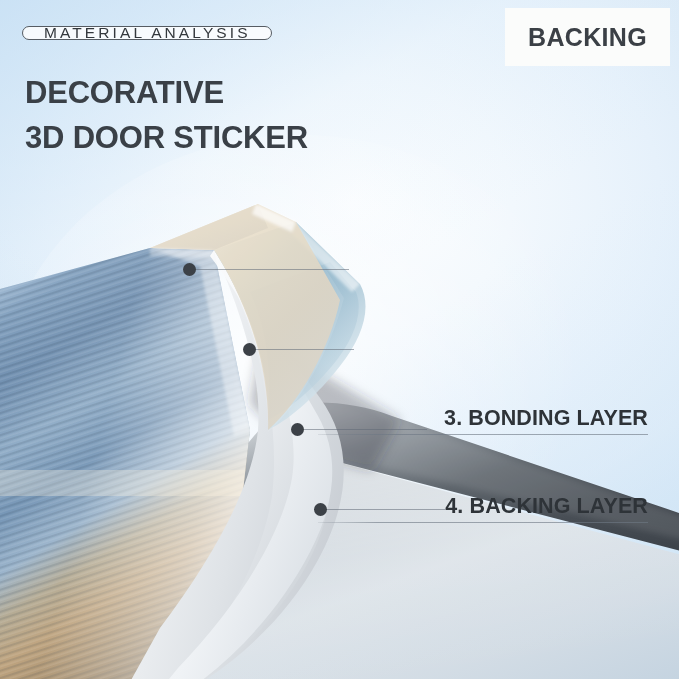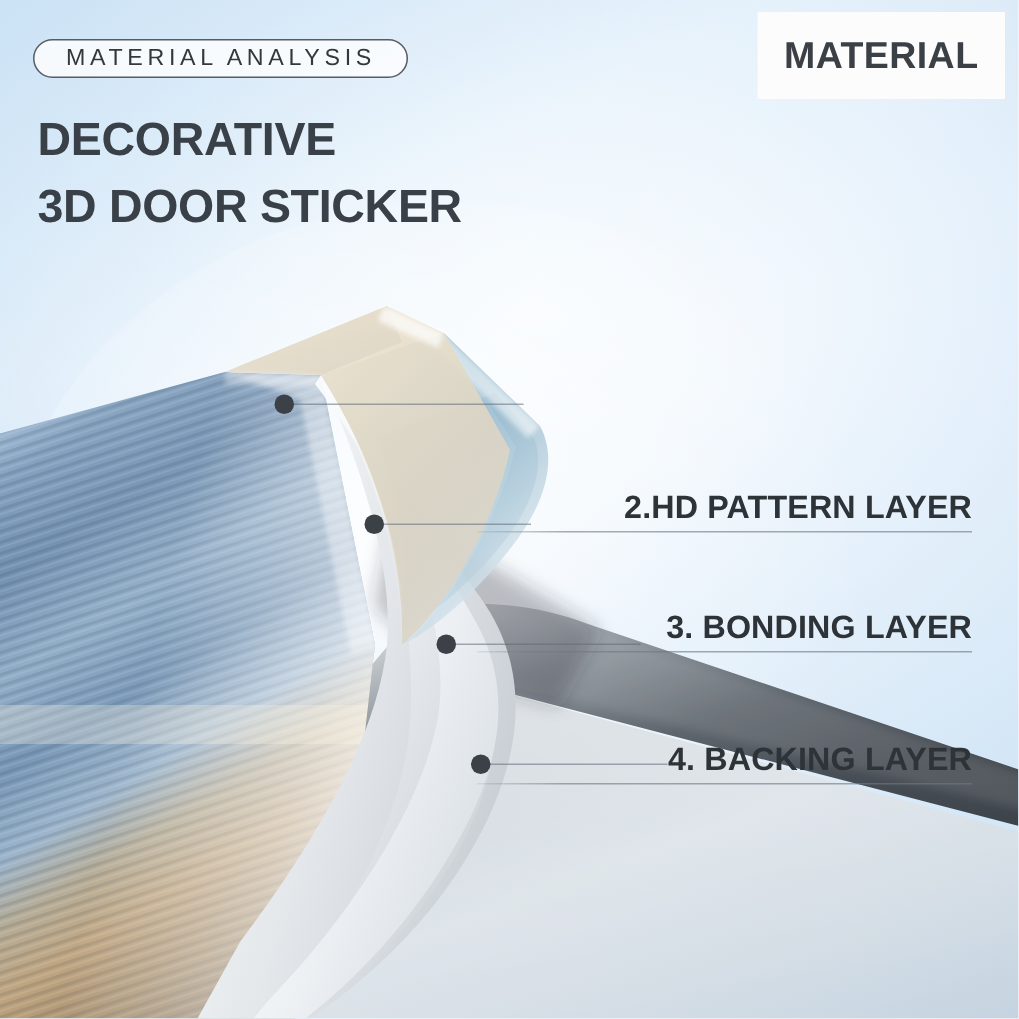--- a/index.html
+++ b/index.html
@@ -37,21 +37,21 @@
     position: absolute;
     inset: 0;
     background: linear-gradient(40deg, rgba(201,226,245,0.55) 0%, rgba(255,255,255,0) 36%);
   }
 
   
   .badge {
     position: absolute;
     left: 22px;
     top: 26px;
-    height: 26px;
+    height: 14px;
     padding: 0 20px 0 21px;
     border: 1.4px solid #565c63;
     border-radius: 16px;
     display: flex;
     align-items: center;
     background: rgba(252,253,254,0.88);
     box-sizing: border-box;
     justify-content: center;
   }
   .badge span {
@@ -351,27 +351,23 @@
   <div class="badge">
     <span>MATERIAL ANALYSIS</span>
   </div>
 
   <div class="headline">
     <div class="headline-line">DECORATIVE</div>
     <div class="headline-line">3D DOOR STICKER</div>
   </div>
 
   <div class="brand-box">
-    <span>MATERIAL</span>
-  </div>
-
-  <div class="label" style="top:326px;">
-    <span class="label-text">2.HD PATTERN LAYER</span>
-    <div class="label-rule"></div>
-  </div>
+    <span>BACKING</span>
+  </div>
+
   <div class="label" style="top:406px;">
     <span class="label-text">3. BONDING LAYER</span>
     <div class="label-rule"></div>
   </div>
   <div class="label" style="top:494px;">
     <span class="label-text">4. BACKING LAYER</span>
     <div class="label-rule"></div>
   </div>
 
   <div class="leader" style="left:189px; top:269px; width:160px;"></div>

